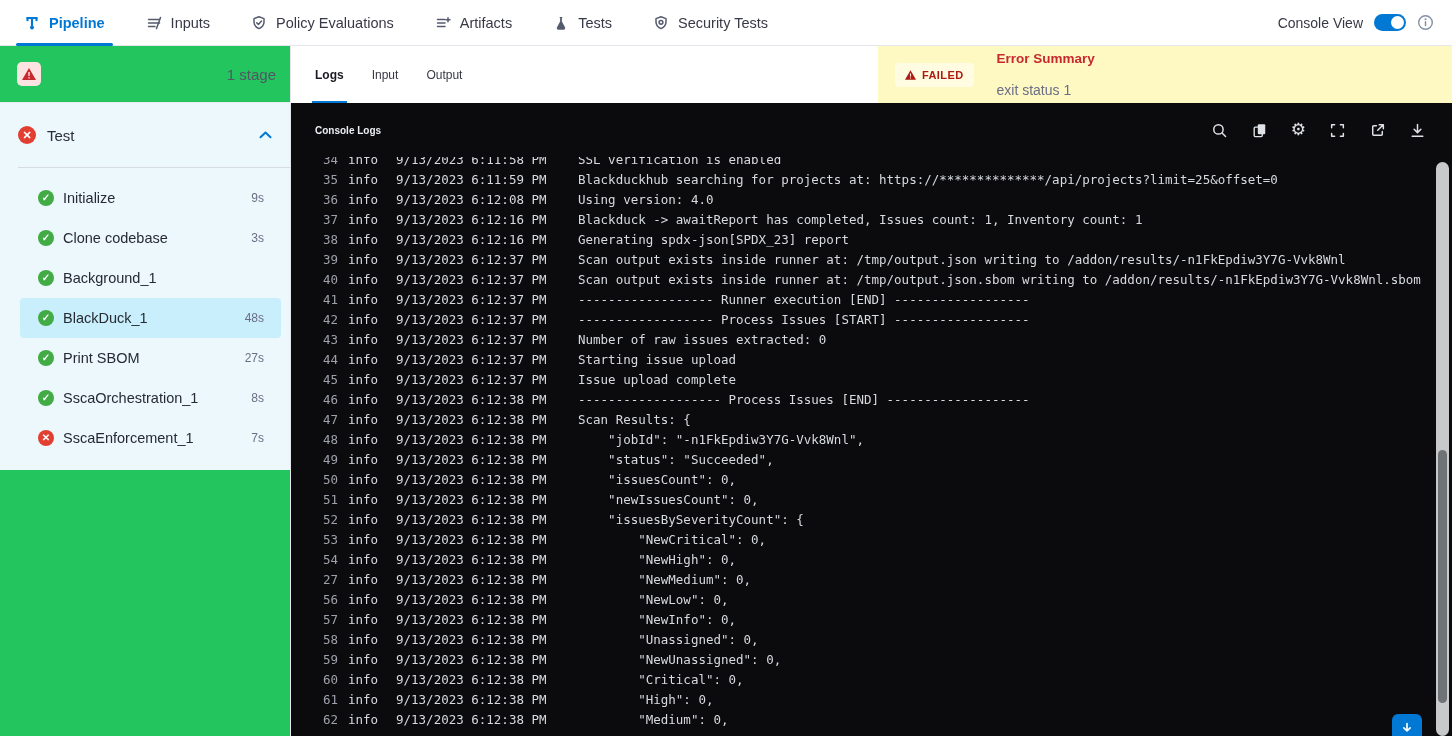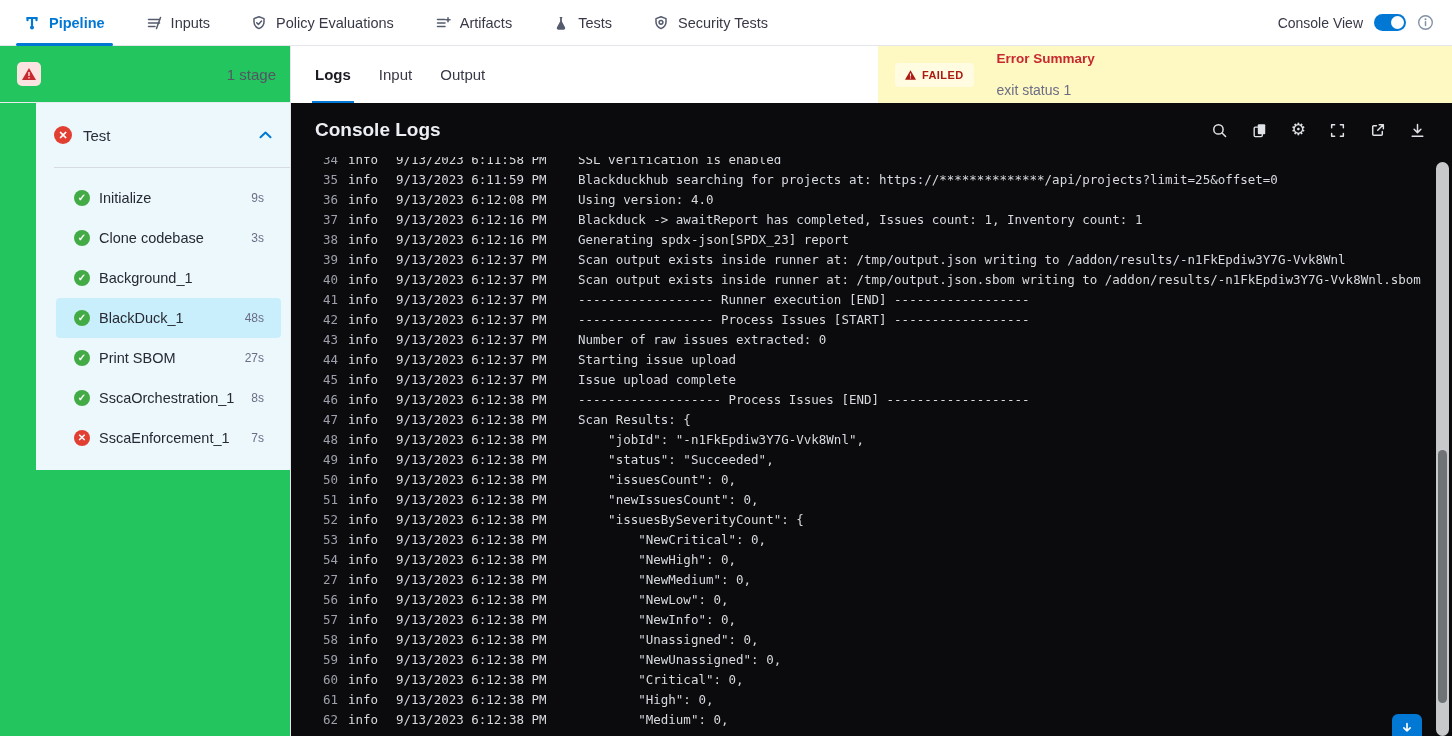--- a/index.html
+++ b/index.html
@@ -24,58 +24,58 @@
   .body-row{display:flex;height:690px;}
   .sidebar{width:291px;flex:none;box-sizing:border-box;border-right:1px solid #e4e6ec;background:#22c55e;}
   .main{flex:1;display:flex;flex-direction:column;min-width:0;}
 
   
   .stage-count-row{height:57px;display:flex;align-items:center;justify-content:space-between;
                    padding:0 14px 0 17px;border-bottom:1px solid #e9ebf0;box-sizing:border-box;}
   .warn-badge{width:24px;height:24px;border-radius:5px;background:#fbe3e1;display:flex;
               align-items:center;justify-content:center;}
   .stage-count{color:#545664;font-size:15px;}
-  .stage-panel{background:#ecf8fc;padding-bottom:12px;margin-left:36px;}
+  .stage-panel{background:#ecf8fc;padding-bottom:12px;}
   .stage-header{height:64px;display:flex;align-items:center;padding:0 18px;gap:11px;cursor:pointer;}
   .stage-name{font-size:15px;color:#2b2d38;font-weight:500;flex:1;}
   .stage-divider{height:1px;background:#d6dce1;margin-left:18px;}
   .steps{padding-top:10px;}
   .step{height:40px;display:flex;align-items:center;gap:9px;margin:0 9px 0 20px;
         padding:0 17px 0 18px;border-radius:4px;cursor:pointer;}
   .step.selected{background:#c9effc;}
   .step-name{flex:1;font-size:14.5px;color:#272a33;}
   .step-duration{font-size:12px;color:#6b6d85;}
   .status-icon{width:16px;height:16px;border-radius:50%;flex:none;display:flex;align-items:center;
                justify-content:center;color:#fff;font-size:10px;font-weight:bold;line-height:1;}
   .success .status-icon,.status-icon.success{background:#42ab45;}
   .error .status-icon,.status-icon.error{background:#e23f33;}
   .success .status-icon::after,.status-icon.success::after{content:"✓";}
   .error .status-icon::after,.status-icon.error::after{content:"✕";}
   .stage-header .status-icon{width:18px;height:18px;font-size:11px;}
 
   
   .tab-row{height:57px;display:flex;background:#fff;box-sizing:border-box;}
   .log-tabs{display:flex;align-items:center;gap:28px;padding-left:24px;flex:1;}
-  .log-tab{font-size:15px;color:#383946;position:relative;height:100%;display:flex;
+  .log-tab{font-size:12px;color:#383946;position:relative;height:100%;display:flex;
            align-items:center;cursor:pointer;}
   .log-tab.active{font-weight:700;color:#1b1c22;}
   .log-tab.active::after{content:"";position:absolute;left:-3px;right:-3px;bottom:0;height:2px;background:#0278d5;}
   .error-summary{width:574px;flex:none;background:#fef9c3;display:flex;align-items:center;
                  gap:23px;padding-left:17px;box-sizing:border-box;}
   .failed-badge{display:flex;align-items:center;gap:6px;background:rgba(255,255,255,.5);
                 border-radius:4px;padding:6px 10px;}
   .failed-text{color:#ad1a12;font-size:11px;font-weight:700;letter-spacing:.4px;}
   .error-title{color:#c7292f;font-size:13.5px;font-weight:600;margin-bottom:16px;}
   .error-msg{color:#6b6d85;font-size:14px;}
 
   
   .console{flex:1;background:#0b0b0d;display:flex;flex-direction:column;min-height:0;position:relative;}
   .console-header{height:54px;flex:none;display:flex;align-items:center;justify-content:space-between;
                   padding:0 26px 0 24px;}
-  .console-title{color:#eceef2;font-size:19px;font-weight:700;}
+  .console-title{color:#eceef2;font-size:10px;font-weight:700;}
   .console-actions{display:flex;align-items:center;gap:23px;}
   .cbtn{background:none;border:none;padding:0;margin:0;cursor:pointer;color:#dfe2e6;display:flex;}
   .gear-glyph{font-size:17px;line-height:16px;color:#dfe2e6;}
   .log-viewport{flex:1;overflow:hidden;position:relative;}
   .log-list{margin-top:-8px;}
   .log-line{display:grid;grid-template-columns:18px 38px 172px 1fr;column-gap:10px;
             padding-left:29px;height:20px;align-items:center;
             font-family:"DejaVu Sans Mono",monospace;font-size:12.5px;}
   .ln{color:#9ea1ab;text-align:right;}
   .level,.time{color:#d7dade;}

